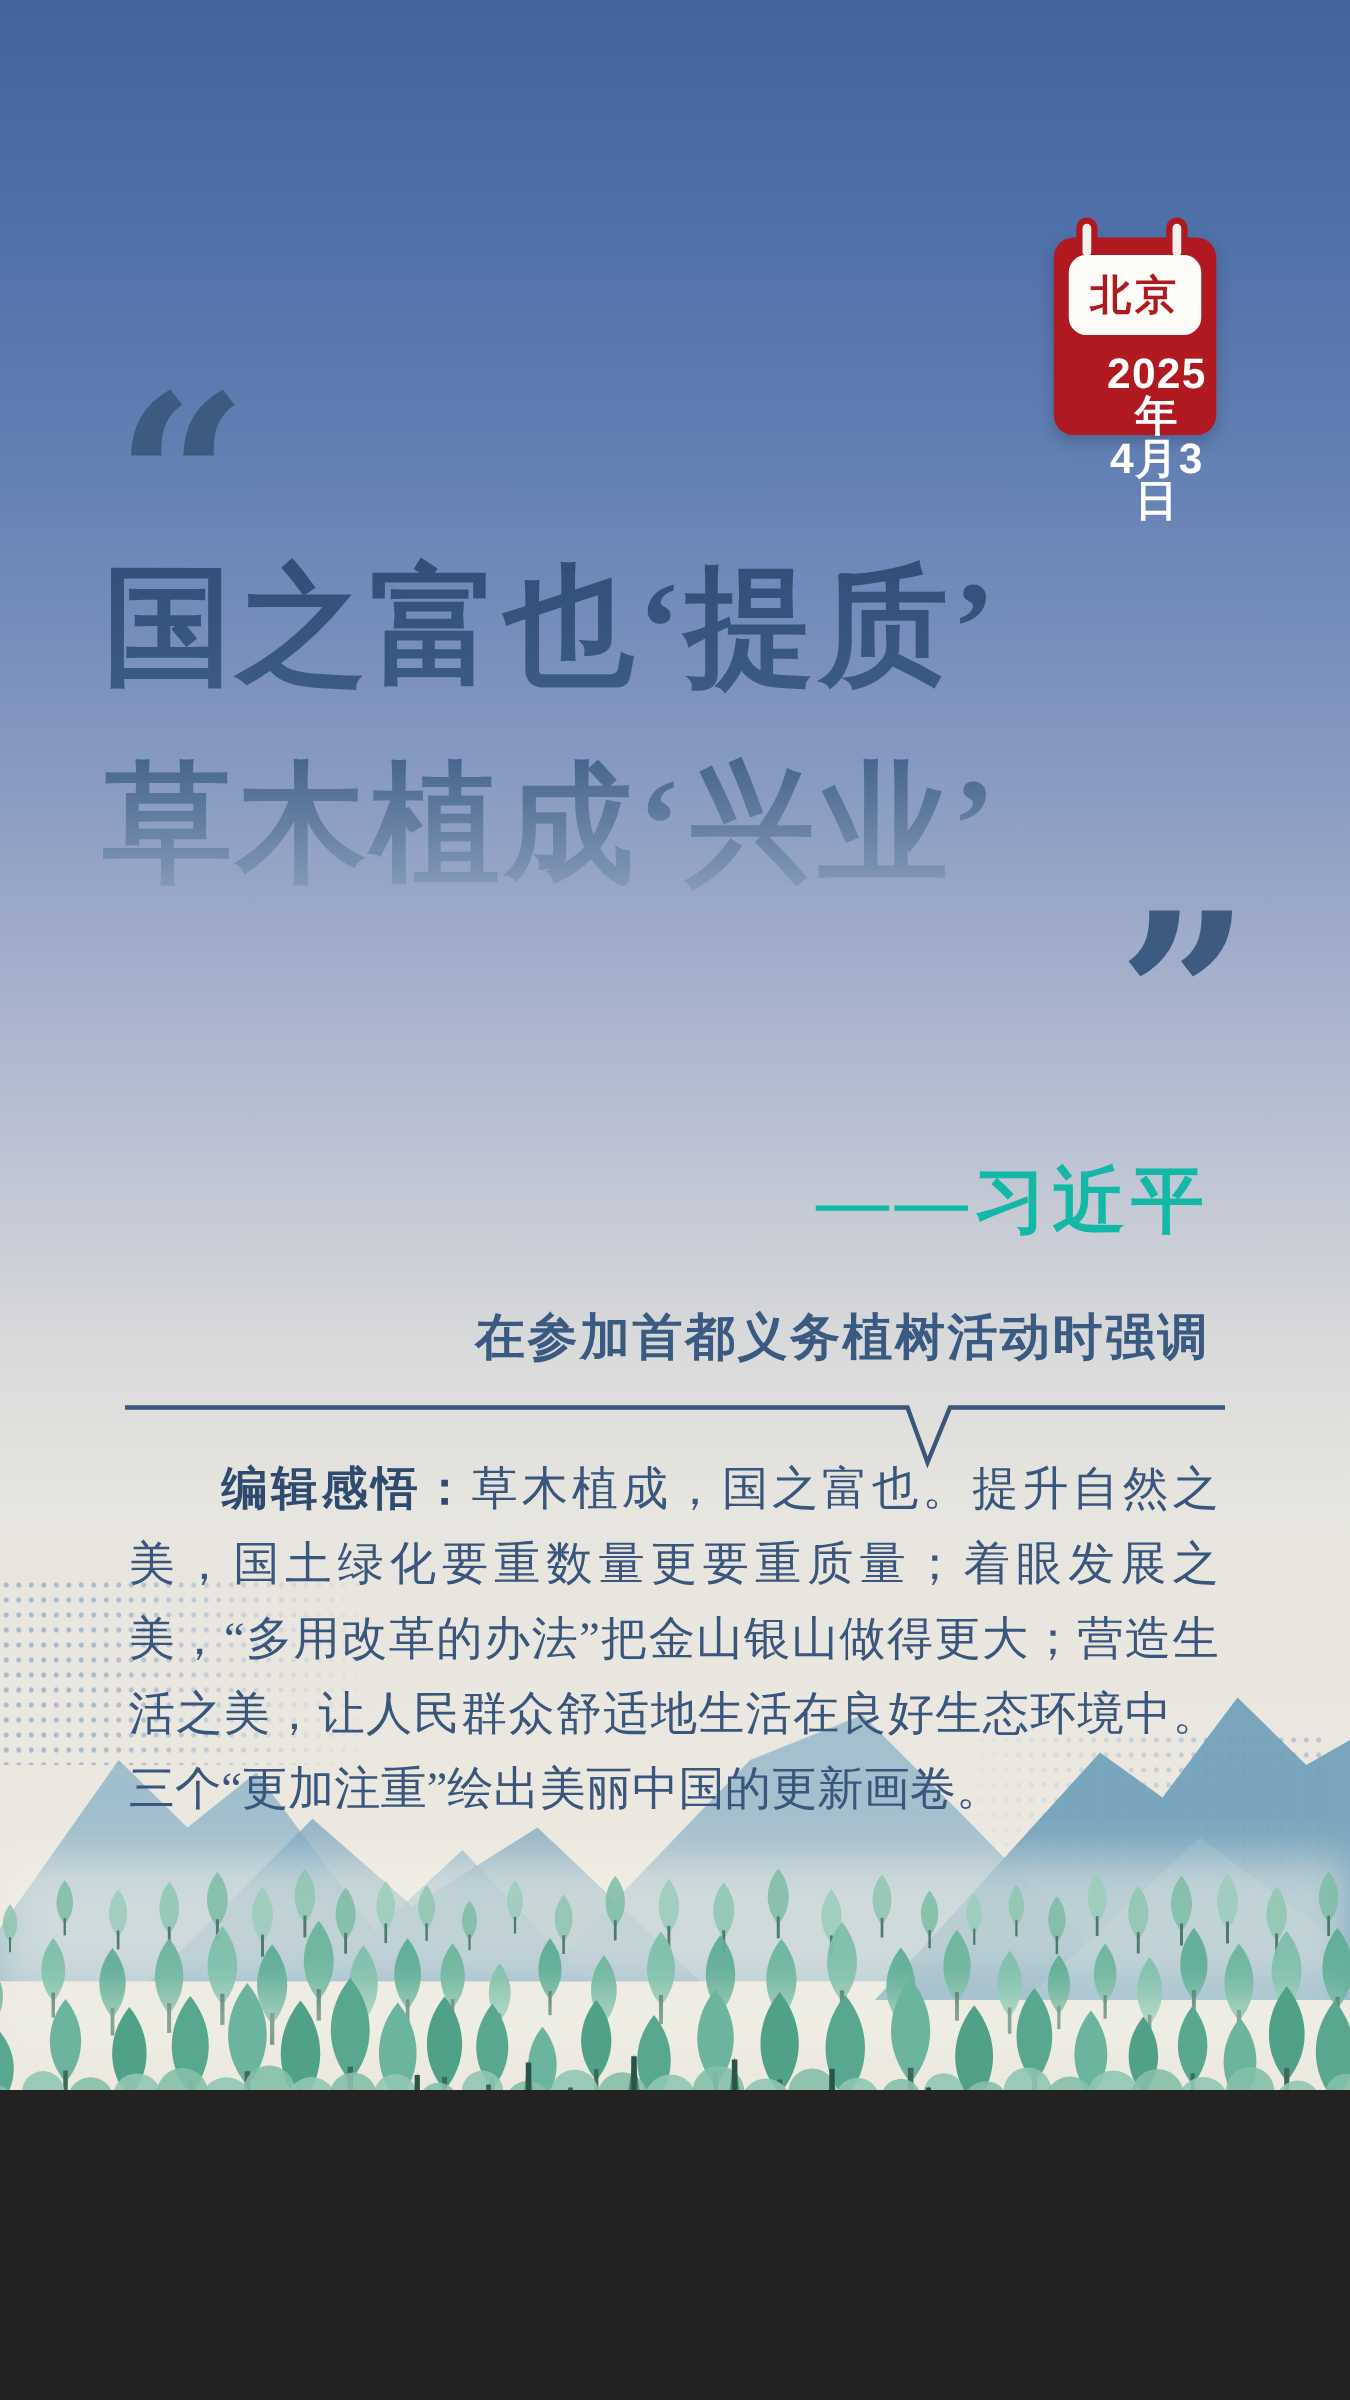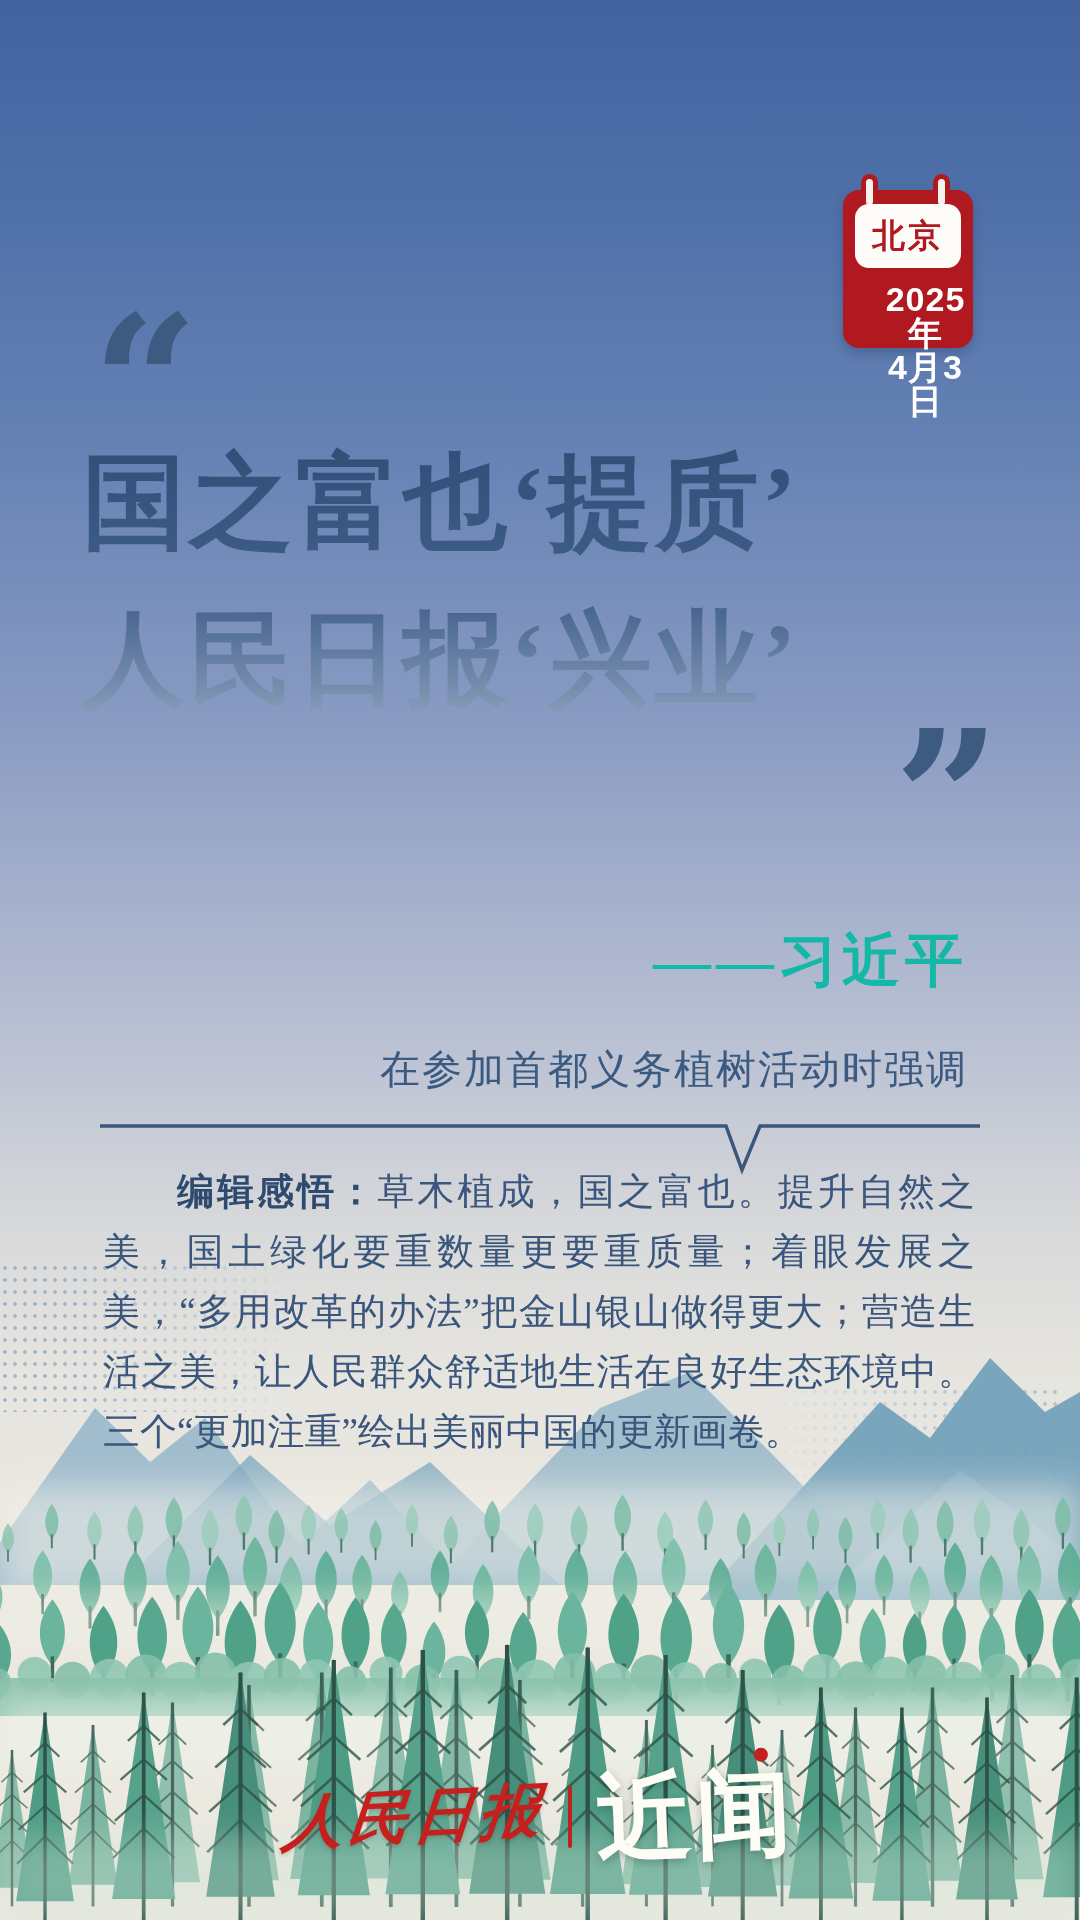--- a/index.html
+++ b/index.html
@@ -1,16 +1,16 @@
 <!DOCTYPE html>
 <html><head>
 <meta charset="utf-8">
 <style>
   html,body{margin:0;padding:0;background:#222;}
-  .poster{position:relative;width:1080px;height:1920px;overflow:hidden;
+  .poster{position:relative;width:1080px;height:1672px;overflow:hidden;
     font-family:"Liberation Sans",sans-serif;margin:0 auto;}
   .sky{position:absolute;inset:0;
     background:linear-gradient(180deg,#42639e 0%,#4e6fa8 10%,#6783b5 24%,
       #8598c1 36%,#a2aecb 46%,#bfc5d4 56%,#d8d9da 64%,#e7e5df 72%,#ebe8e0 86%,#ece9df 100%);}
   .dots{position:absolute;
     background-image:radial-gradient(circle,rgba(115,150,195,.55) 1.8px,transparent 2px);
     background-size:10px 12px;}
   .dots-left{left:0;top:1262px;width:300px;height:150px;
     -webkit-mask-image:linear-gradient(90deg,#000 25%,transparent 100%);
     mask-image:linear-gradient(90deg,#000 25%,transparent 100%);}
@@ -43,21 +43,21 @@
     text-shadow:0 10px 18px rgba(60,80,120,.15);}
   @supports (-webkit-background-clip:text){
     .quote-lines{background:linear-gradient(180deg,#2e4c74 0%,#41608a 55%,#93a7c2 100%);
       -webkit-background-clip:text;background-clip:text;-webkit-text-fill-color:transparent;
       text-shadow:none;}
   }
   .attribution{position:absolute;right:112px;top:922px;
     font-family:"Liberation Serif","DejaVu Serif",serif;font-weight:700;
     font-size:58px;color:#14b8a6;letter-spacing:5px;}
   .context{position:absolute;right:112px;top:1042px;
-    font-family:"Liberation Serif","DejaVu Serif",serif;font-weight:400;
+    font-family:"Liberation Serif","DejaVu Serif",serif;font-weight:700;
     font-size:40px;color:#3a5a82;letter-spacing:2px;}
   .divider-svg{position:absolute;left:90px;top:1112px;width:900px;height:70px;}
 
   
   .editor{position:absolute;left:103px;top:1162px;width:872px;
     font-family:"Liberation Serif","DejaVu Serif",serif;font-size:37px;line-height:60px;
     color:#3a567c;text-align:justify;text-indent:2em;}
   .editor .lead{font-weight:700;color:#2e4a6e;margin-top:44px;}
 
   
@@ -281,21 +281,21 @@
     <div class="badge-dates">
       <div>2025年</div>
       <div>4月3日</div>
     </div>
   </div>
 
   <div class="qmark qmark-open">“</div>
 
   <div class="quote-lines">
     <div>国之富也‘提质’</div>
-    <div>人民日报‘兴业’</div>
+    <div>草木植成‘兴业’</div>
   </div>
 
   <div class="qmark qmark-close">”</div>
 
   <div class="attribution">——习近平</div>
   <div class="context">在参加首都义务植树活动时强调</div>
 
   <svg class="divider-svg" viewBox="0 0 900 70">
     <path d="M10 14 L636 14 L652 58 L670 14 L890 14" fill="none" stroke="#3a567b" stroke-width="3.5"></path>
   </svg>

